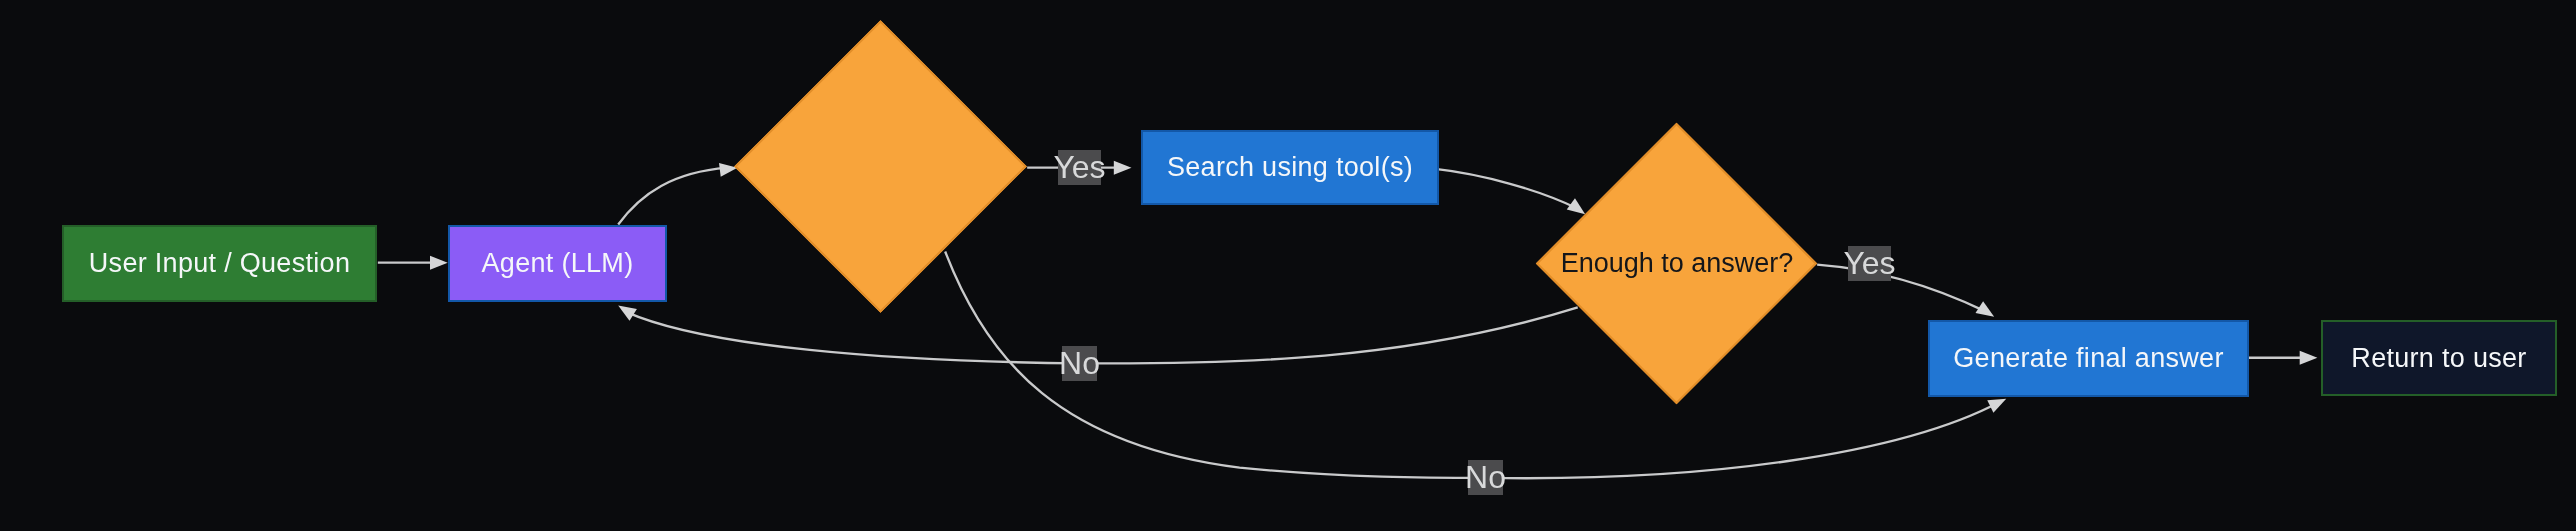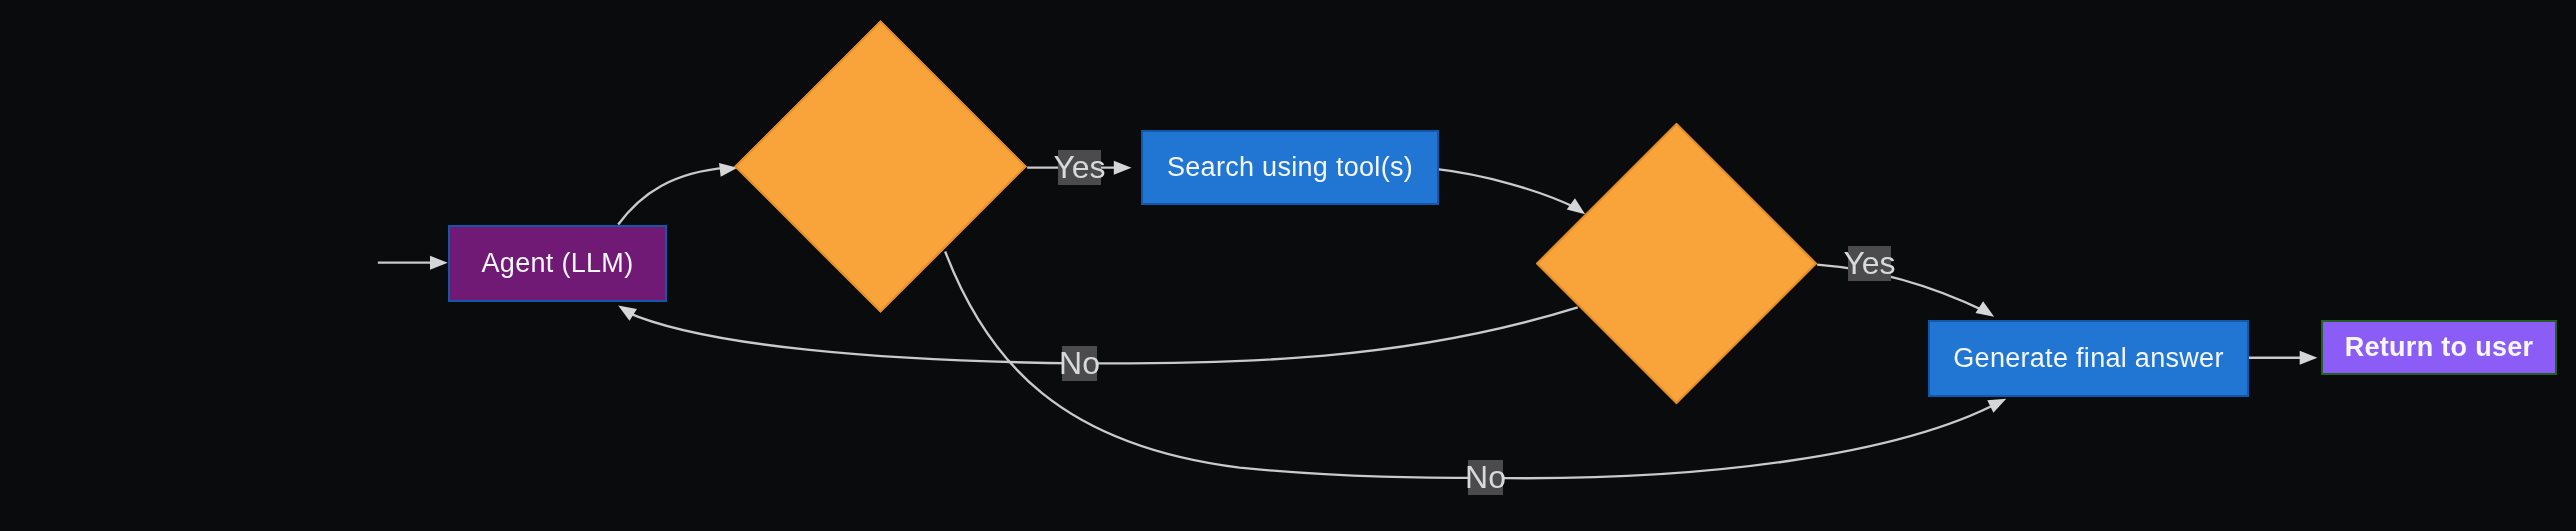--- a/index.html
+++ b/index.html
@@ -85,40 +85,44 @@
     <polygon class="arrowhead" points="0,0 -19,-7.5 -19,7.5" transform="translate(480,282)" style="fill: rgb(213, 214, 215);"></polygon>
     <polygon class="arrowhead" points="0,0 -19,-7.5 -19,7.5" transform="translate(791,180) rotate(-7)" style="fill: rgb(213, 214, 215);"></polygon>
     <polygon class="arrowhead" points="0,0 -19,-7.5 -19,7.5" transform="translate(1214,180)" style="fill: rgb(213, 214, 215);"></polygon>
     <polygon class="arrowhead" points="0,0 -19,-7.5 -19,7.5" transform="translate(1701,230) rotate(36)" style="fill: rgb(213, 214, 215);"></polygon>
     <polygon class="arrowhead" points="0,0 -19,-7.5 -19,7.5" transform="translate(2140,340) rotate(33)" style="fill: rgb(213, 214, 215);"></polygon>
     <polygon class="arrowhead" points="0,0 -19,-7.5 -19,7.5" transform="translate(663,328) rotate(212)" style="fill: rgb(213, 214, 215);"></polygon>
     <polygon class="arrowhead" points="0,0 -19,-7.5 -19,7.5" transform="translate(2153,428) rotate(-26)" style="fill: rgb(213, 214, 215);"></polygon>
     <polygon class="arrowhead" points="0,0 -19,-7.5 -19,7.5" transform="translate(2487,384)" style="fill: rgb(213, 214, 215);"></polygon>
   </svg>
 
+  <div class="node rect" style="left: 62px; top: 225px; width: 315px; height: 77px; background: rgb(46, 125, 51); border-color: rgb(36, 95, 40); color: rgb(245, 247, 249);">
+    <span>User Input / Question</span>
+  </div>
 
-  <div class="node rect" style="left: 448px; top: 225px; width: 219px; height: 77px; background: #701a75; border-color: rgb(19, 88, 168); color: rgb(245, 247, 249);">
+  <div class="node rect" style="left: 448px; top: 225px; width: 219px; height: 77px; background: #8b5cf6; border-color: rgb(19, 88, 168); color: rgb(245, 247, 249);">
     <span>Agent (LLM)</span>
   </div>
 
   <div class="node rect" style="left: 1135px; top: 130px; width: 298px; height: 75px; background: rgb(33, 118, 211); border-color: rgb(19, 88, 168); color: rgb(245, 247, 249); margin-left: 6px;">
     <span>Search using tool(s)</span>
   </div>
 
   <div class="node rect" style="left: 1928px; top: 320px; width: 321px; height: 77px; background: rgb(33, 118, 211); border-color: rgb(19, 88, 168); color: rgb(245, 247, 249);">
     <span>Generate final answer</span>
   </div>
 
-  <div class="node rect" style="left: 2321px; top: 320px; width: 236px; height: 55px; background: #8b5cf6; border-color: rgb(36, 95, 40); color: rgb(245, 247, 249); font-weight: bold;">
+  <div class="node rect" style="left: 2321px; top: 320px; width: 236px; height: 76px; background: #0f172a; border-color: rgb(36, 95, 40); color: rgb(245, 247, 249);">
     <span>Return to user</span>
   </div>
 
   <div class="diamond" style="left: 777px; top: 63px; width: 207px; height: 207px; border: 2.8px solid rgb(226, 141, 40); background: rgb(248, 164, 59);"></div>
 
   <div class="diamond" style="left: 1577px; top: 164px; width: 199px; height: 199px; border: 2.8px solid rgb(226, 141, 40); background: rgb(248, 164, 59);"></div>
+  <div class="diamond-label" style="left: 1528px; top: 244px; width: 298px; height: 39px; color: rgb(20, 22, 26);">Enough to answer?</div>
 
   <div class="badge" style="left: 1058px; top: 150px; width: 43px; height: 35px; background: rgb(75, 75, 77); color: rgb(216, 217, 218);">Yes</div>
 
   <div class="badge" style="left: 1848px; top: 246px; width: 43px; height: 35px; background: rgb(75, 75, 77); color: rgb(216, 217, 218);">Yes</div>
 
   <div class="badge" style="left: 1062px; top: 346px; width: 35px; height: 35px; background: rgb(75, 75, 77); color: rgb(216, 217, 218);">No</div>
 
   <div class="badge" style="left: 1468px; top: 460px; width: 35px; height: 35px; background: rgb(75, 75, 77); color: rgb(216, 217, 218);">No</div>
 
 </div>

